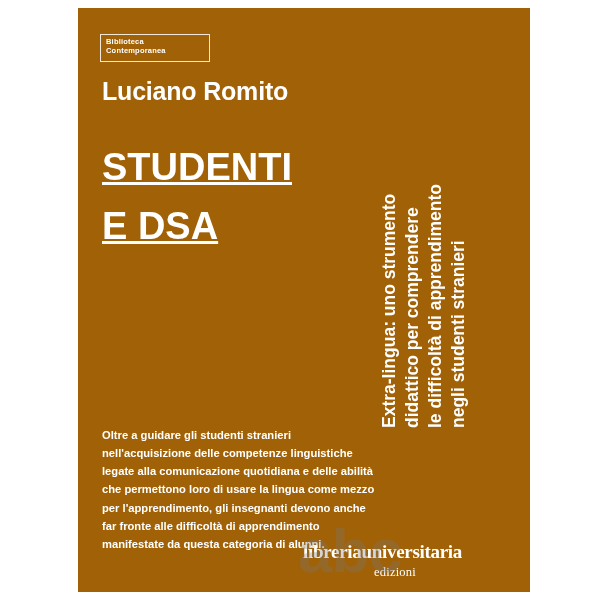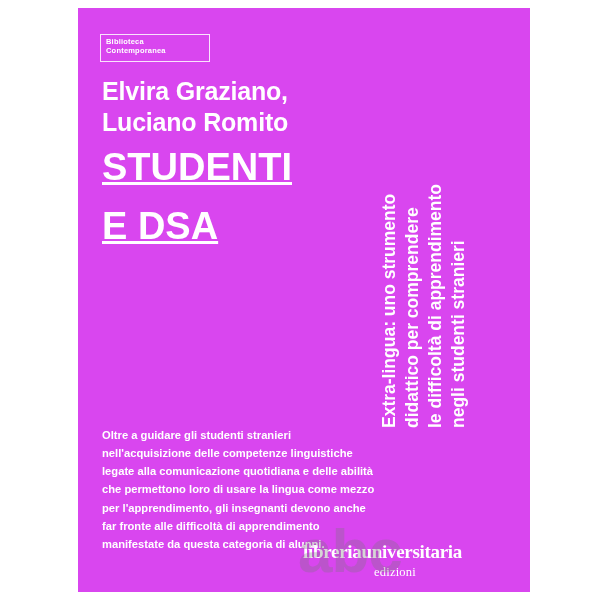--- a/index.html
+++ b/index.html
@@ -15,21 +15,21 @@
     overflow: hidden;
   }
 
   
   #cover {
     position: absolute;
     left: 78px;
     top: 8px;
     width: 452px;
     height: 584px;
-    background: #d946ef;
+    background: #a16207;
     overflow: hidden;
   }
 
   
   #series-box {
     position: absolute;
     left: 22px;
     top: 26px;
     width: 110px;
     height: 28px;
@@ -157,21 +157,20 @@
 <body>
 
 <div id="cover">
 
   <div id="series-box">
     <span class="line">Biblioteca</span>
     <span class="line">Contemporanea</span>
   </div>
 
   <div id="authors">
-    <span class="a-line">Elvira Graziano,</span>
     <span class="a-line">Luciano Romito</span>
   </div>
 
   <div id="title">
     <span class="t-line">STUDENTI</span>
     <span class="t-line">E DSA</span>
   </div>
 
   <div id="subtitle" class="positioned">
     <span class="s-line">Extra-lingua: uno strumento</span>

